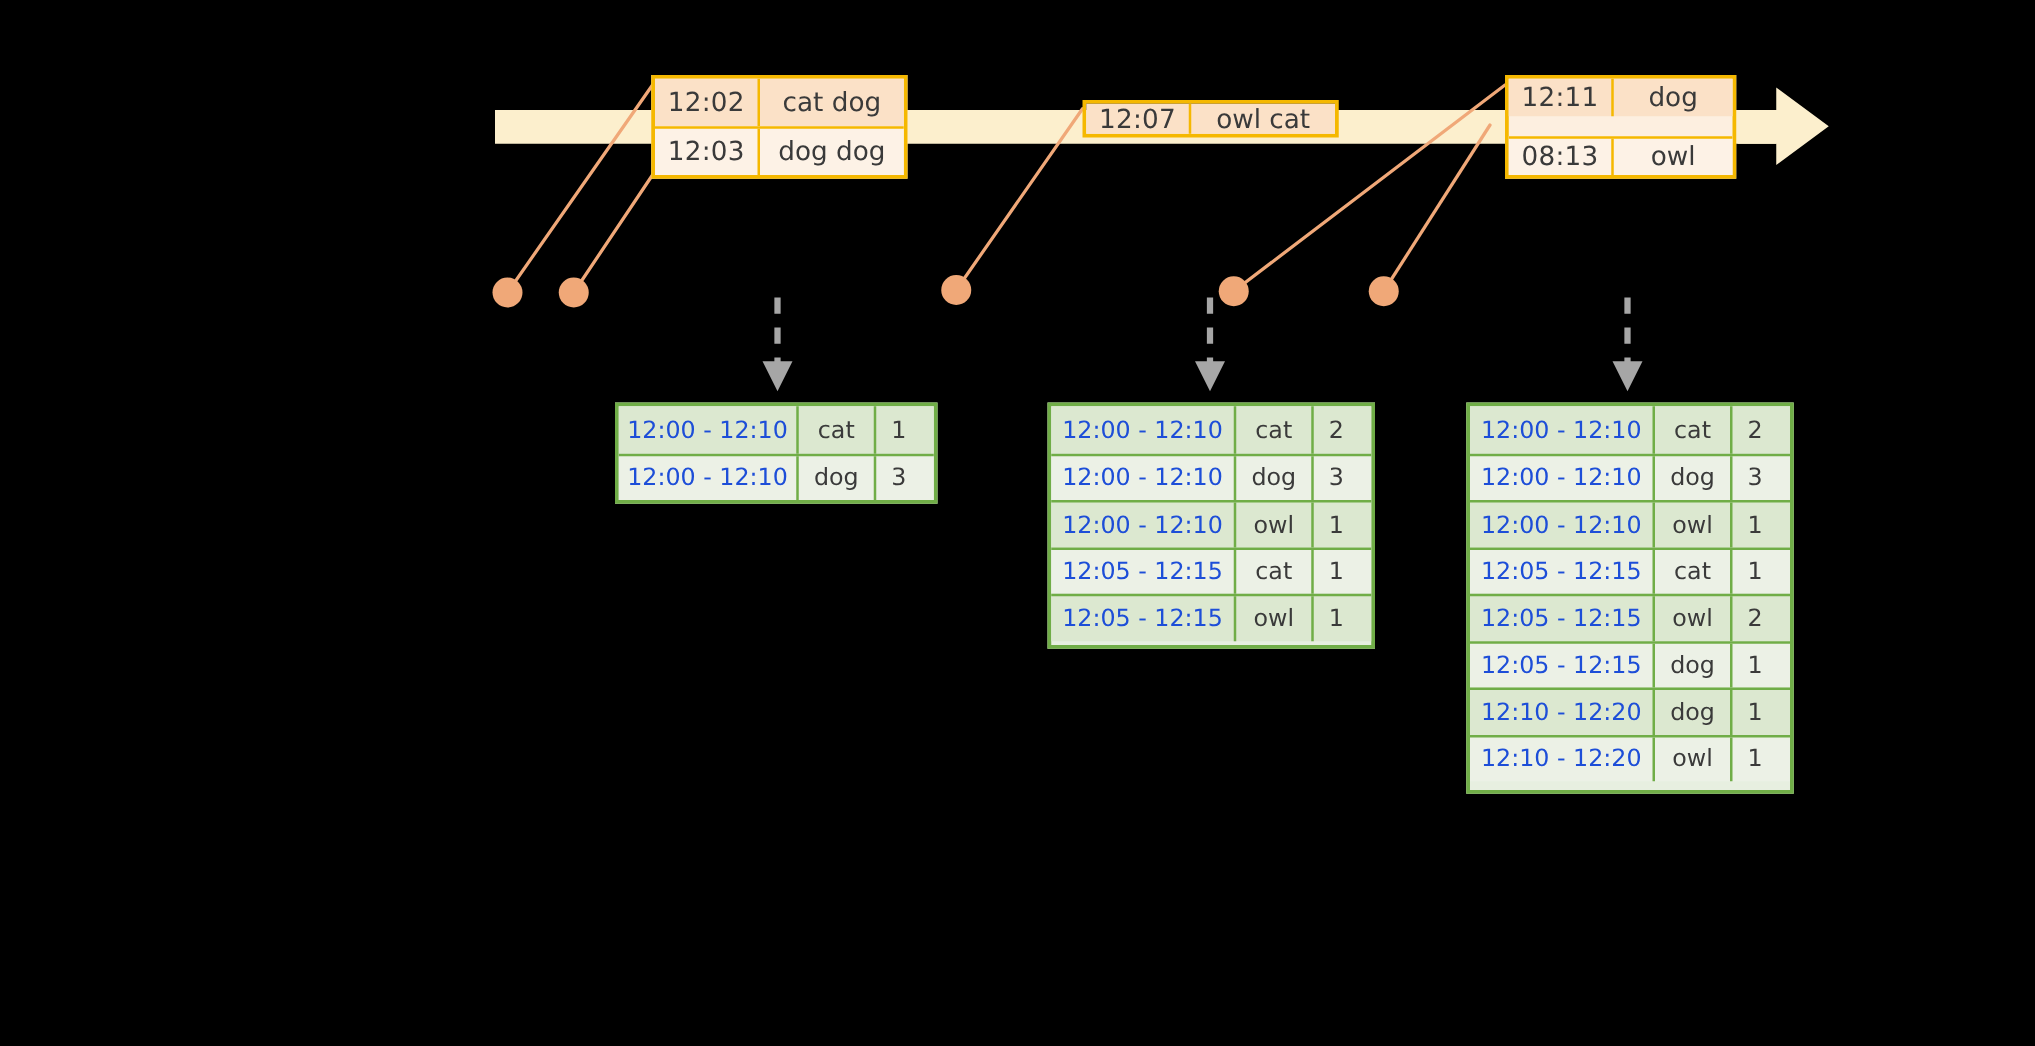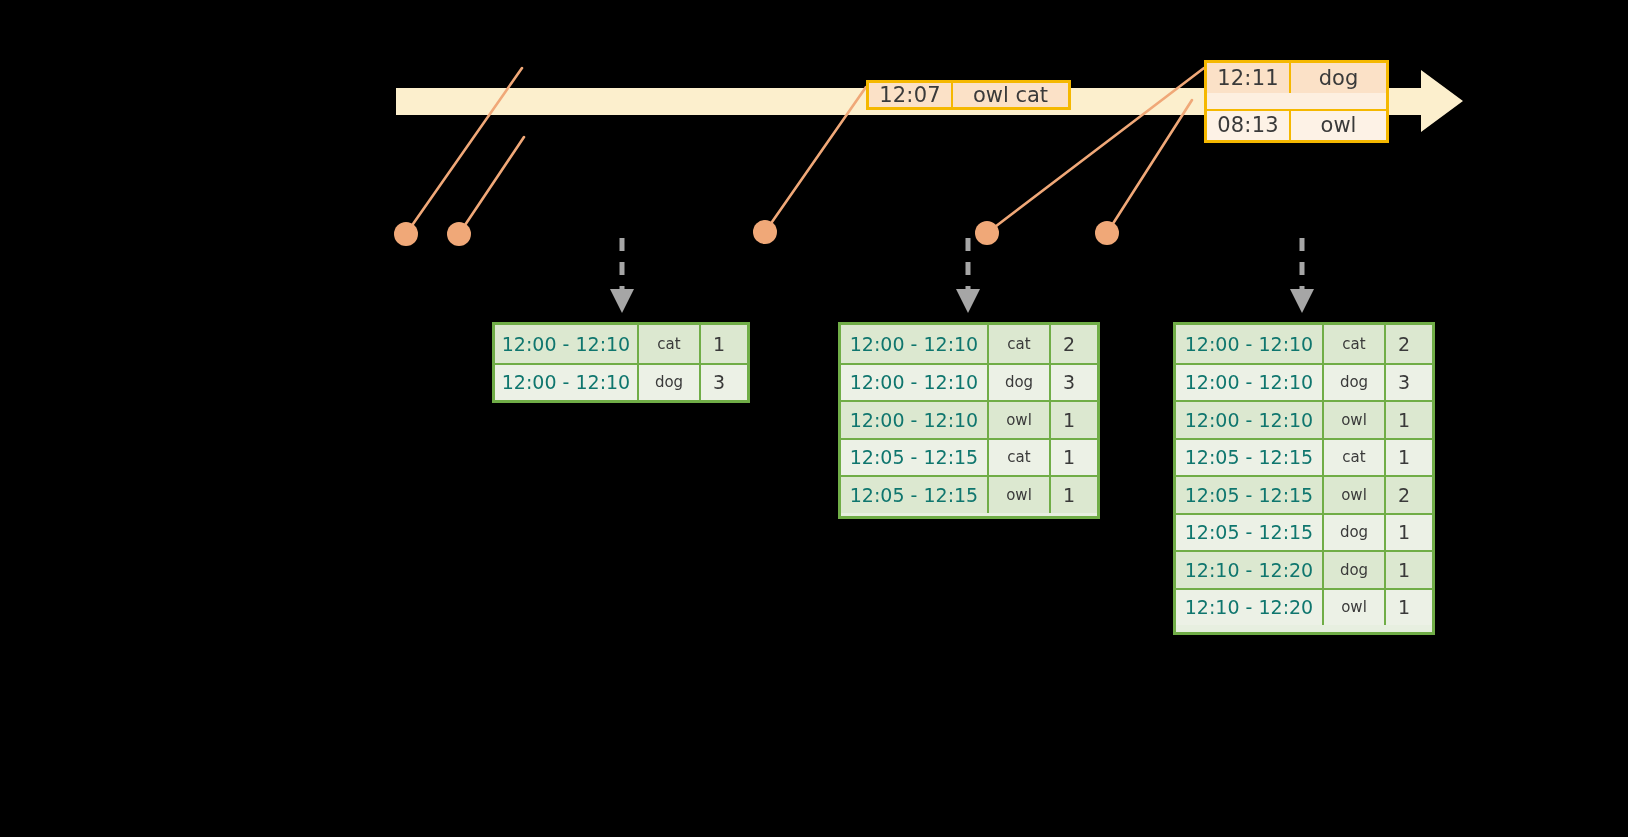--- a/index.html
+++ b/index.html
@@ -85,30 +85,30 @@
   .res-row.odd { background: #DCE8D0; }
   .res-row.even { background: #ECF1E6; }
   .res-row + .res-row { border-top: 2px solid #70AD47; }
   .res-window {
     box-sizing: border-box;
     border-right: 2px solid #70AD47;
     display: flex;
     align-items: center;
     justify-content: center;
     font-size: 19px;
-    color: #0f766e;
+    color: #1d4ed8;
     white-space: nowrap;
   }
   .res-key {
     box-sizing: border-box;
     border-right: 2px solid #70AD47;
     display: flex;
     align-items: center;
     justify-content: center;
-    font-size: 15px;
+    font-size: 19px;
     color: #3A3A3A;
   }
   .res-val {
     display: flex;
     align-items: center;
     justify-content: center;
     font-size: 19px;
     color: #3A3A3A;
   }
 
@@ -159,20 +159,30 @@
       <line x1="968" y1="238" x2="968" y2="290" stroke-dasharray="13 11"></line>
       <line x1="1302" y1="238" x2="1302" y2="290" stroke-dasharray="13 11"></line>
     </g>
     <g fill="#A6A6A6">
       <polygon points="610,289 634,289 622,313"></polygon>
       <polygon points="956,289 980,289 968,313"></polygon>
       <polygon points="1290,289 1314,289 1302,313"></polygon>
     </g>
   </svg>
 
+  <div class="event-box" style="left:521px; top:60px; width:205px; height:83px;">
+    <div class="event-row odd">
+      <div class="event-time">12:02</div>
+      <div class="event-words">cat dog</div>
+    </div>
+    <div class="event-row even">
+      <div class="event-time">12:03</div>
+      <div class="event-words">dog dog</div>
+    </div>
+  </div>
 
   <div class="event-box" style="left:866px; top:80px; width:205px; height:30px;">
     <div class="event-row odd">
       <div class="event-time">12:07</div>
       <div class="event-words">owl cat</div>
     </div>
   </div>
 
   <div class="event-box" style="left:1204px; top:60px; width:185px; height:83px;gap:16px;">
     <div class="event-row odd">

